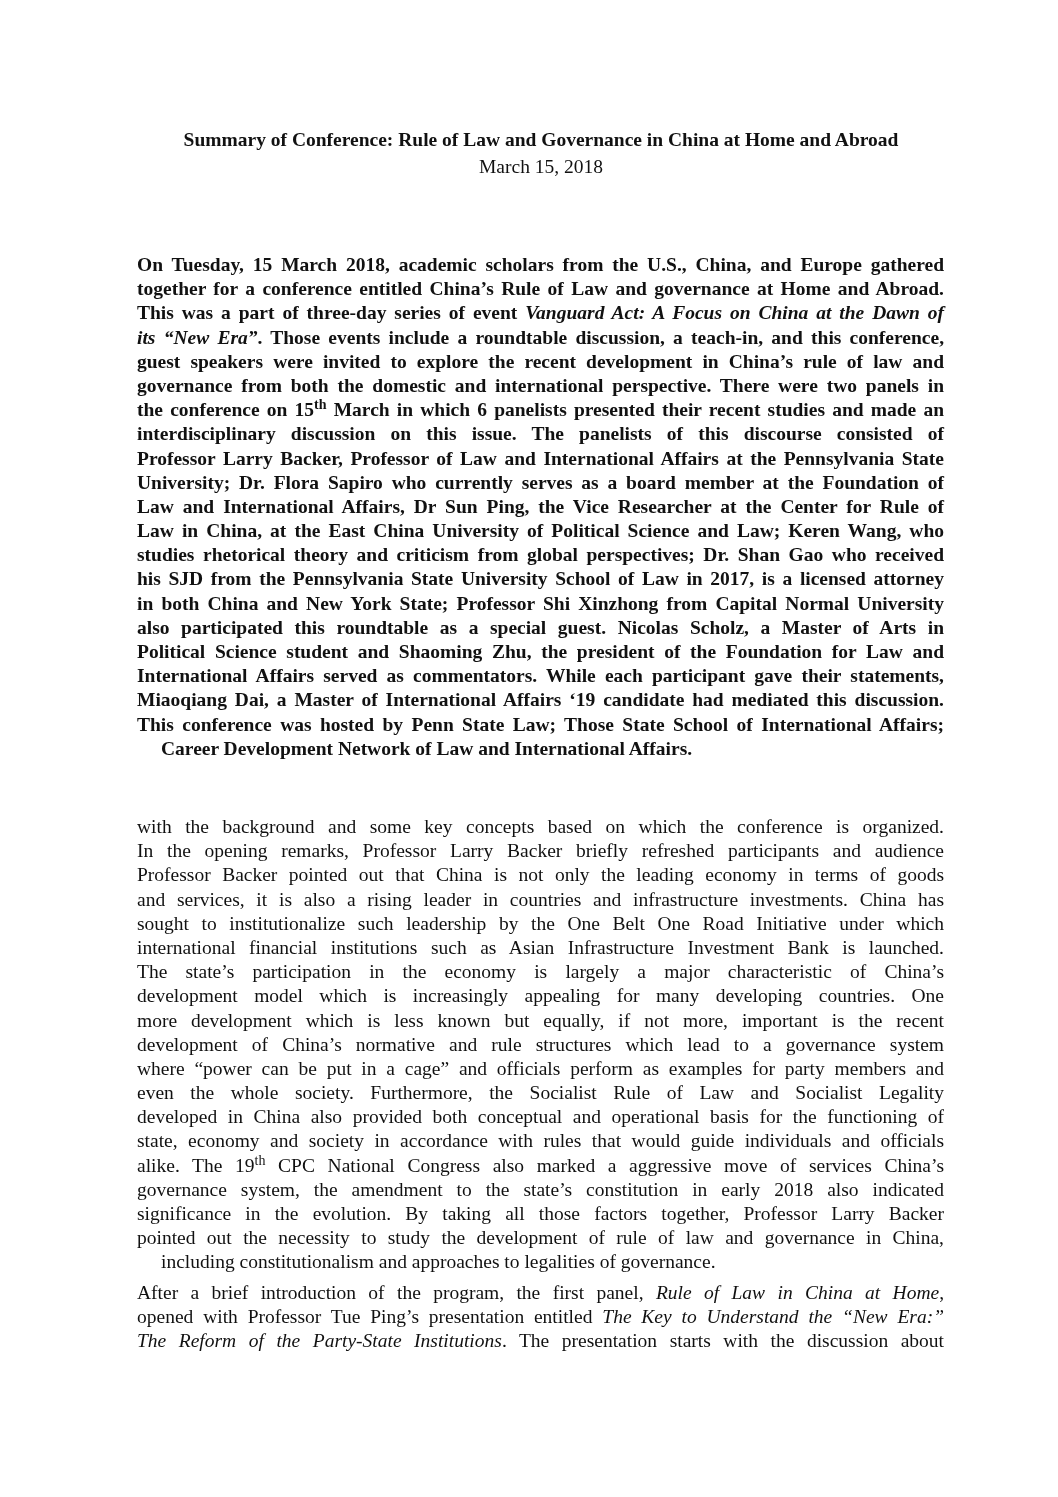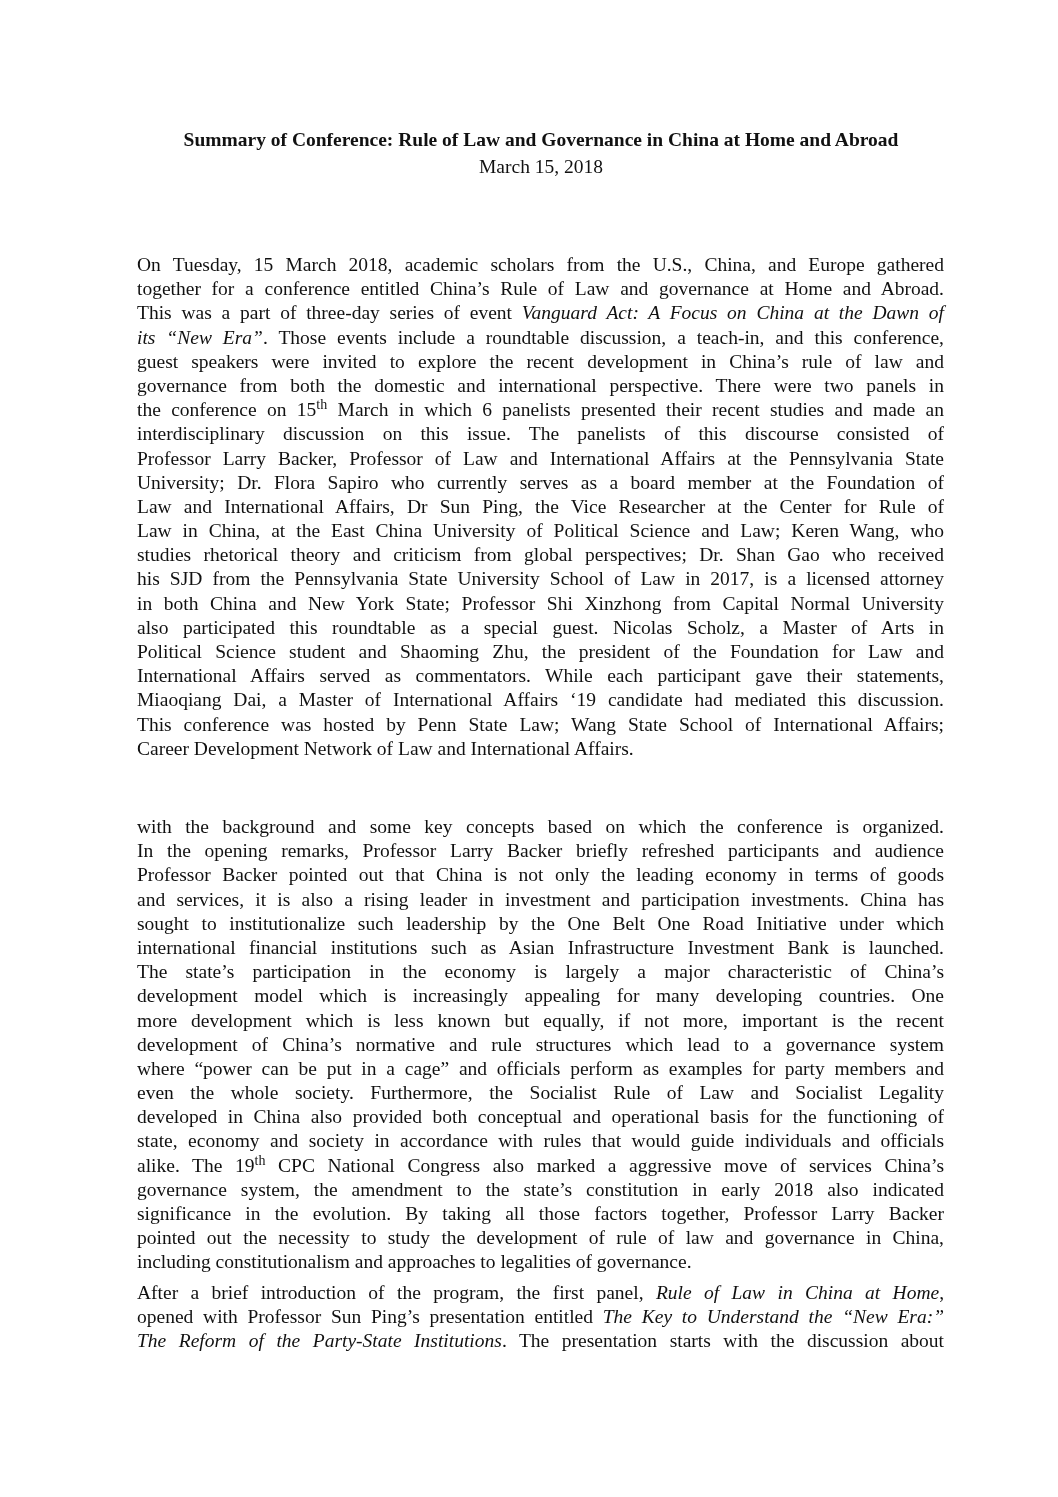--- a/index.html
+++ b/index.html
@@ -58,25 +58,26 @@
     .line {
       display: block;
       height: 24.2px;
       text-align: justify;
       text-align-last: justify;
       white-space: nowrap;
       overflow: visible;
     }
     .line.last {
       text-align-last: left;
+      margin-left: 24px;
     }
     .line span { white-space: pre; }
     .it { font-style: italic; margin-top: 16px; }
     sup { font-size: 14px; line-height: 0; vertical-align: 7px; }
-    #p1 { top: 253px; }
+    #p1 { top: 253px; font-weight: bold; }
     #p2 { top: 815px; }
     #p3 { top: 1281px; }
   </style>
 </head>
 <body>
 
 <div class="page">
   <div class="title">Summary of Conference: Rule of Law and Governance in China at Home and Abroad</div>
   <div class="date">March 15, 2018</div>
 
@@ -93,42 +94,42 @@
       <div class="line"><span>University; Dr. Flora Sapiro who currently serves as a board member at the Foundation of</span></div>
       <div class="line"><span>Law and International Affairs, Dr Sun Ping, the Vice Researcher at the Center for Rule of</span></div>
       <div class="line"><span>Law in China, at the East China University of Political Science and Law; Keren Wang, who</span></div>
       <div class="line"><span>studies rhetorical theory and criticism from global perspectives; Dr. Shan Gao who received</span></div>
       <div class="line"><span>his SJD from the Pennsylvania State University School of Law in 2017, is a licensed attorney</span></div>
       <div class="line"><span>in both China and New York State; Professor Shi Xinzhong from Capital Normal University</span></div>
       <div class="line"><span>also participated this roundtable as a special guest. Nicolas Scholz, a Master of Arts in</span></div>
       <div class="line"><span>Political Science student and Shaoming Zhu, the president of the Foundation for Law and</span></div>
       <div class="line"><span>International Affairs served as commentators. While each participant gave their statements,</span></div>
       <div class="line"><span>Miaoqiang Dai, a Master of International Affairs ‘19 candidate had mediated this discussion.</span></div>
-      <div class="line"><span>This conference was hosted by Penn State Law; Wang State School of International Affairs;</span></div>
+      <div class="line"><span>This conference was hosted by Penn State Law; Those State School of International Affairs;</span></div>
       <div class="line last"><span>Career Development Network of Law and International Affairs.</span></div>
     </div>
   <div class="para" id="p2">
       <div class="line"><span>with the background and some key concepts based on which the conference is organized.</span></div>
       <div class="line"><span>In the opening remarks, Professor Larry Backer briefly refreshed participants and audience</span></div>
       <div class="line"><span>Professor Backer pointed out that China is not only the leading economy in terms of goods</span></div>
-      <div class="line"><span>and services, it is also a rising leader in investment and participation investments. China has</span></div>
+      <div class="line"><span>and services, it is also a rising leader in countries and infrastructure investments. China has</span></div>
       <div class="line"><span>sought to institutionalize such leadership by the One Belt One Road Initiative under which</span></div>
       <div class="line"><span>international financial institutions such as Asian Infrastructure Investment Bank is launched.</span></div>
       <div class="line"><span>The state’s participation in the economy is largely a major characteristic of China’s</span></div>
       <div class="line"><span>development model which is increasingly appealing for many developing countries. One</span></div>
       <div class="line"><span>more development which is less known but equally, if not more, important is the recent</span></div>
       <div class="line"><span>development of China’s normative and rule structures which lead to a governance system</span></div>
       <div class="line"><span>where “power can be put in a cage” and officials perform as examples for party members and</span></div>
       <div class="line"><span>even the whole society. Furthermore, the Socialist Rule of Law and Socialist Legality</span></div>
       <div class="line"><span>developed in China also provided both conceptual and operational basis for the functioning of</span></div>
       <div class="line"><span>state, economy and society in accordance with rules that would guide individuals and officials</span></div>
       <div class="line"><span>alike. The 19</span><sup>th</sup><span> CPC National Congress also marked a aggressive move of services China’s</span></div>
       <div class="line"><span>governance system, the amendment to the state’s constitution in early 2018 also indicated</span></div>
       <div class="line"><span>significance in the evolution. By taking all those factors together, Professor Larry Backer</span></div>
       <div class="line"><span>pointed out the necessity to study the development of rule of law and governance in China,</span></div>
       <div class="line last"><span>including constitutionalism and approaches to legalities of governance.</span></div>
     </div>
   <div class="para" id="p3">
       <div class="line"><span>After a brief introduction of the program, the first panel, </span><span class="it">Rule of Law in China at Home</span><span>,</span></div>
-      <div class="line"><span>opened with Professor Sun Ping’s presentation entitled </span><span class="it">The Key to Understand the “New Era:”</span></div>
+      <div class="line"><span>opened with Professor Tue Ping’s presentation entitled </span><span class="it">The Key to Understand the “New Era:”</span></div>
       <div class="line"><span class="it">The Reform of the Party-State Institutions</span><span>. The presentation starts with the discussion about</span></div>
     </div>
 </div>
 
 </body></html>

